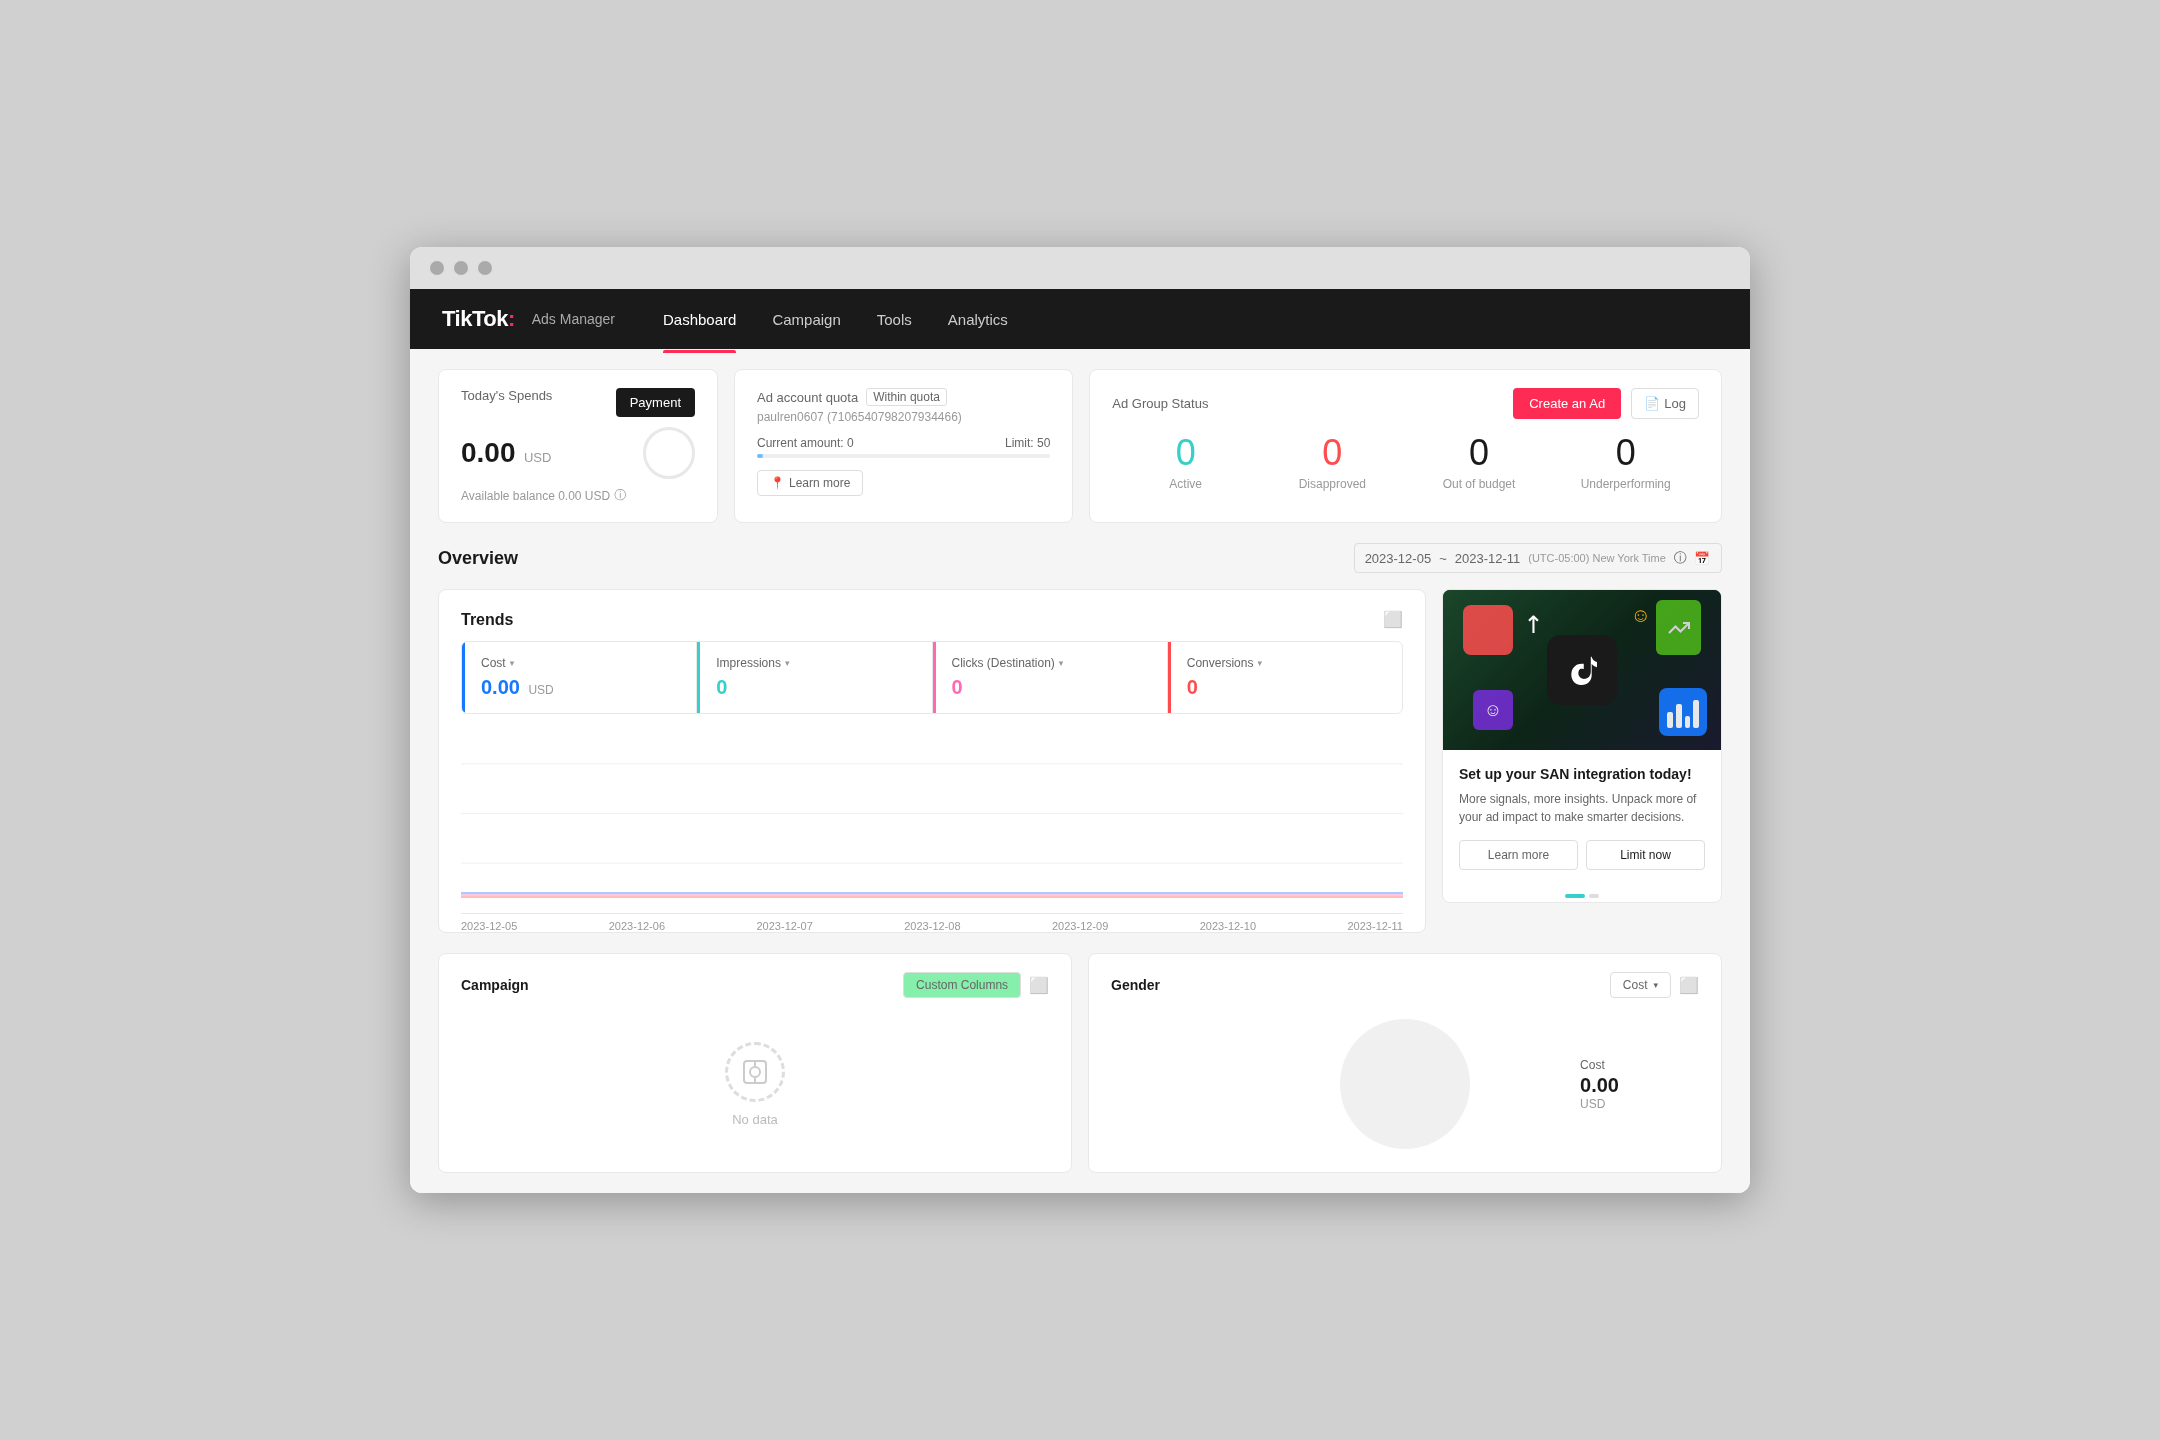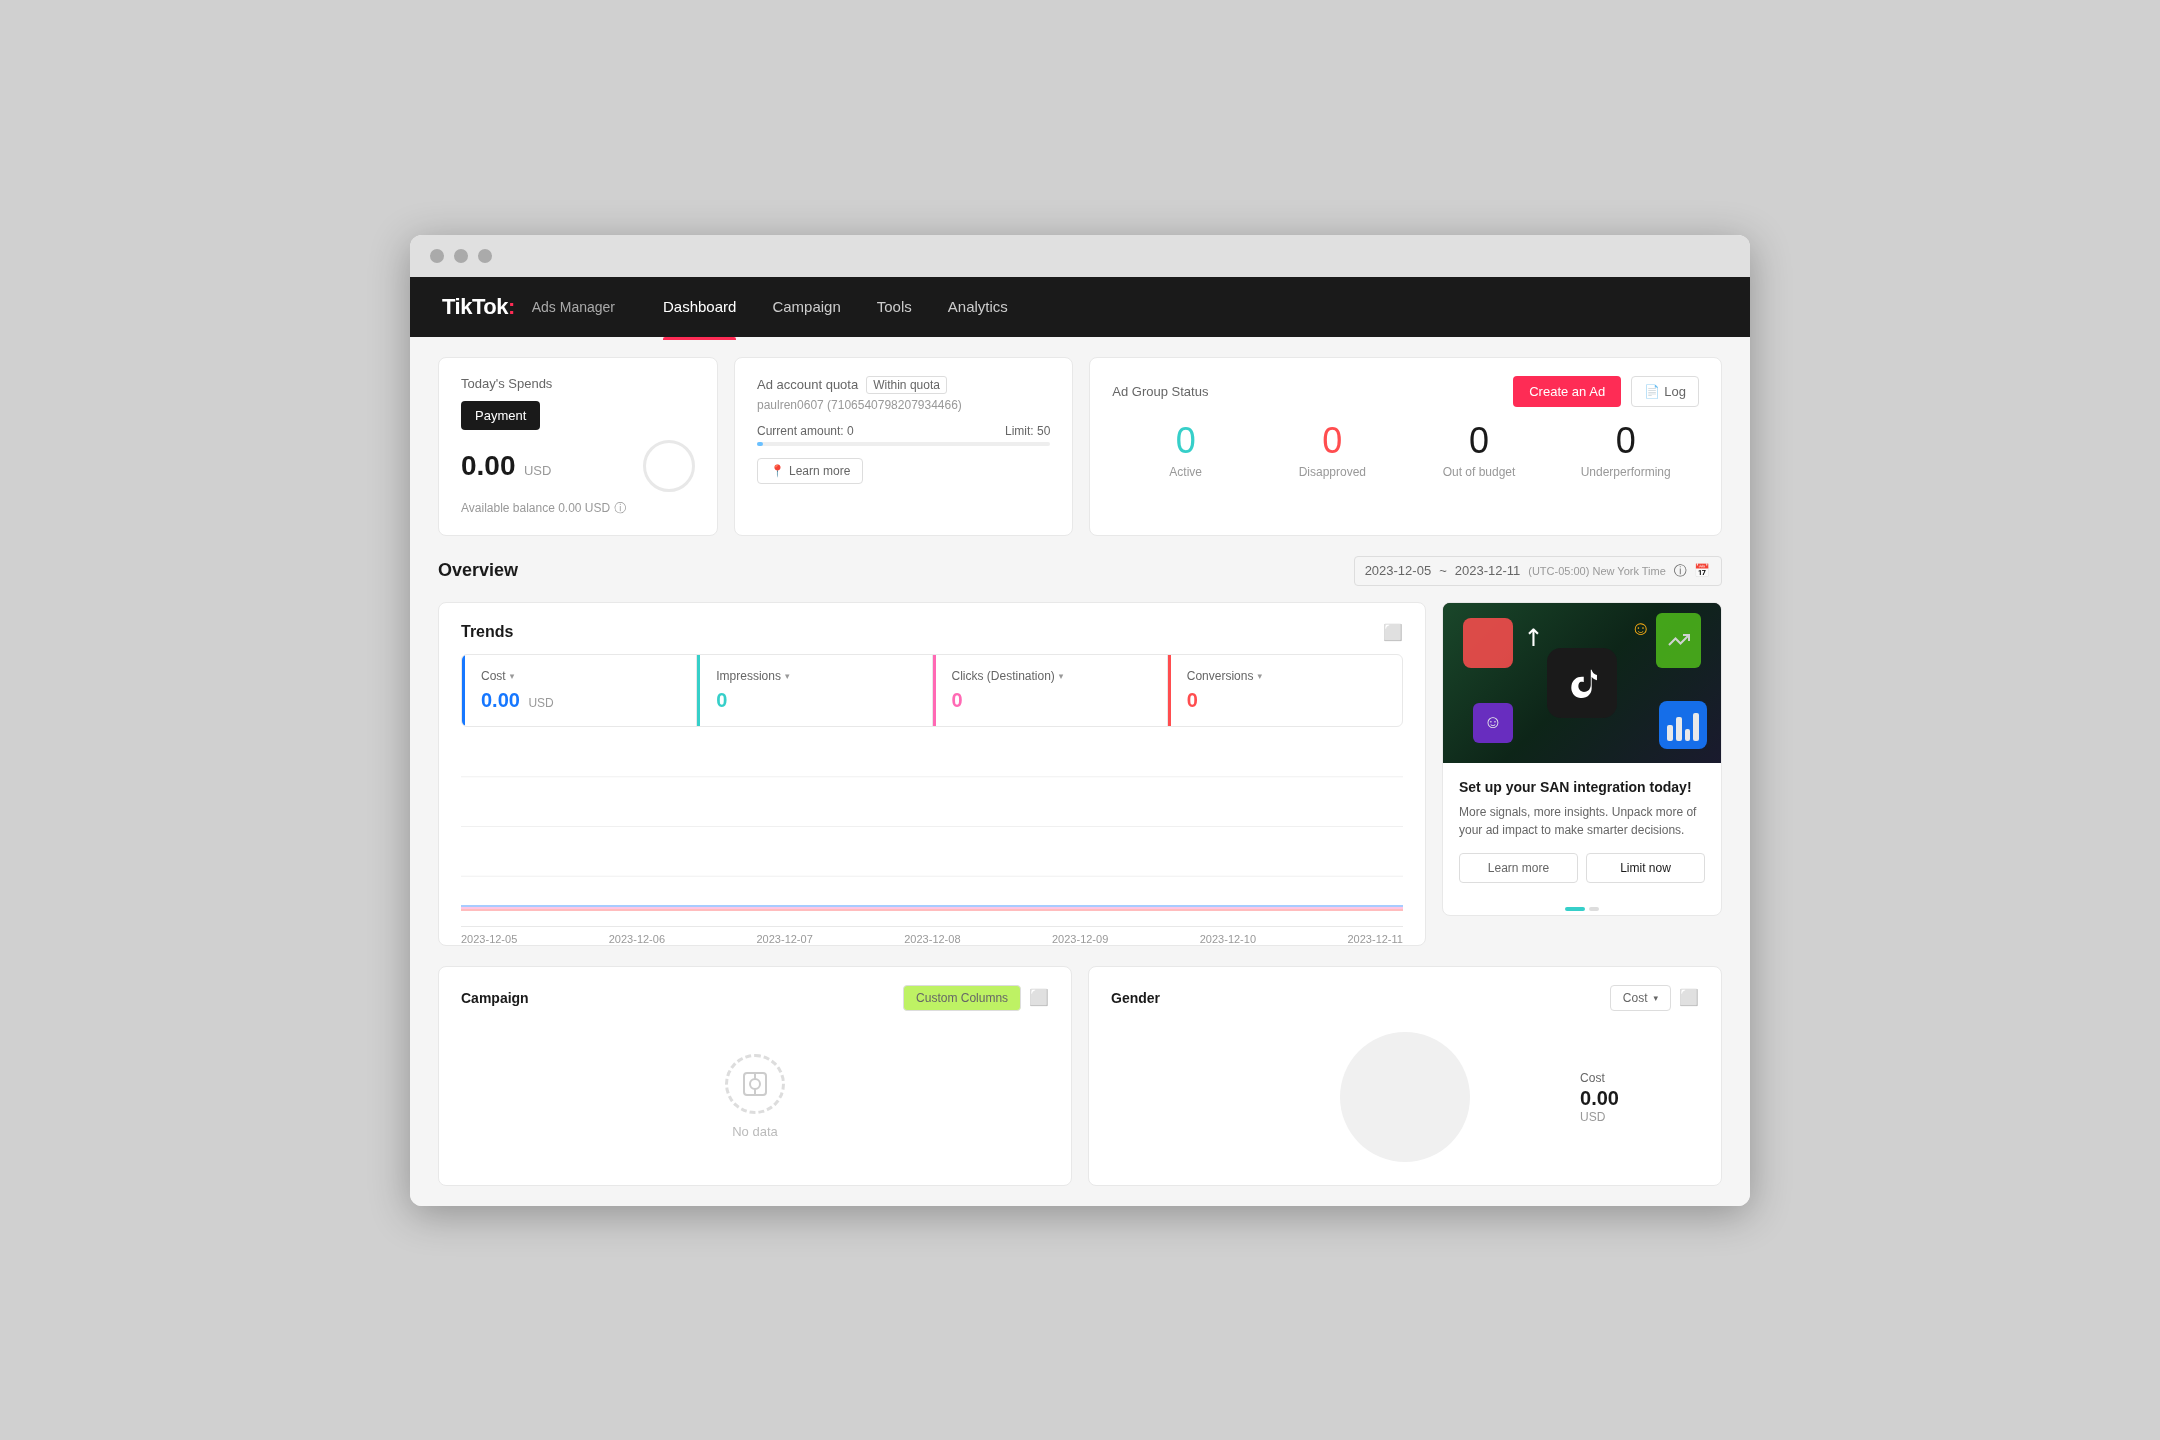--- a/index.html
+++ b/index.html
@@ -105,21 +105,20 @@
     .stat-card.quota { flex: 1; }
     .stat-card-title {
       font-size: 13px;
       color: #666;
       margin-bottom: 10px;
     }
     .stat-card-header {
       display: flex;
       justify-content: space-between;
       align-items: flex-start;
-      flex-direction: column;
     }
     .spends-amount {
       font-size: 28px;
       font-weight: 600;
       color: #1a1a1a;
     }
     .spends-currency {
       font-size: 13px;
       color: #999;
       margin-left: 4px;
@@ -473,21 +472,21 @@
     .section-title {
       font-size: 14px;
       font-weight: 600;
       color: #1a1a1a;
     }
     .custom-columns-btn {
       display: flex;
       align-items: center;
       gap: 6px;
       border: 1px solid #ddd;
-      background: #bef264;
+      background: #86efac;
       border-radius: 4px;
       padding: 5px 12px;
       font-size: 12px;
       color: #666;
       cursor: pointer;
     }
     .cost-dropdown {
       display: flex;
       align-items: center;
       gap: 6px;

